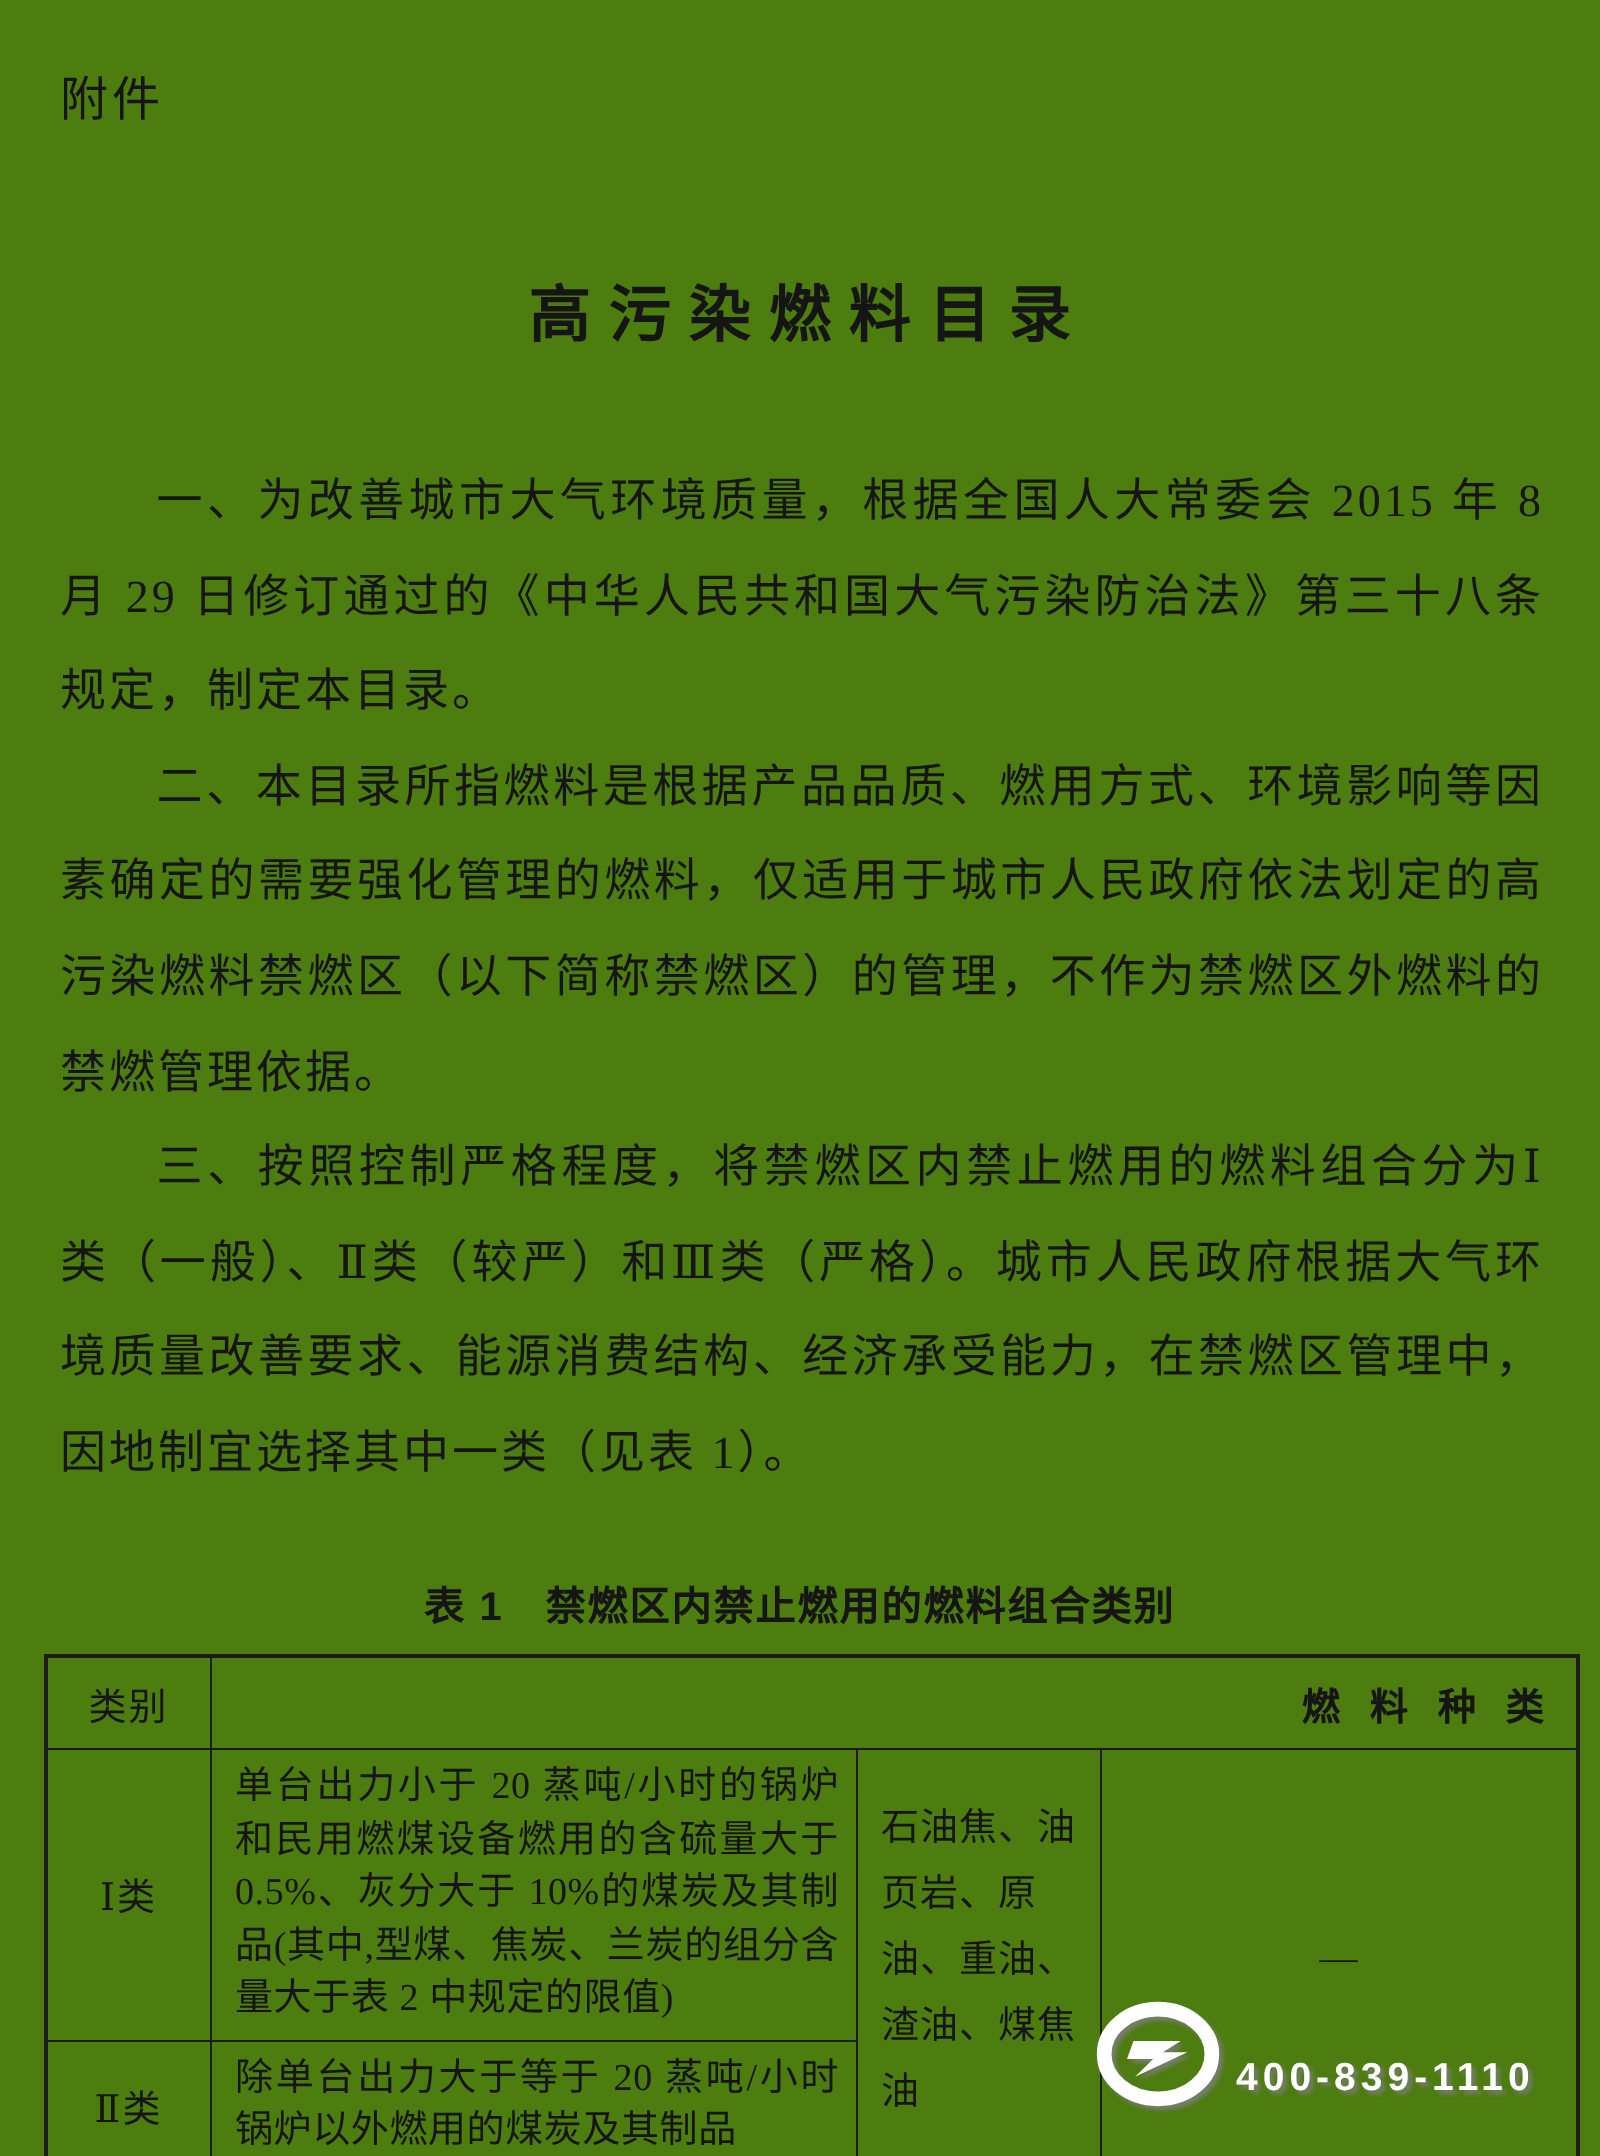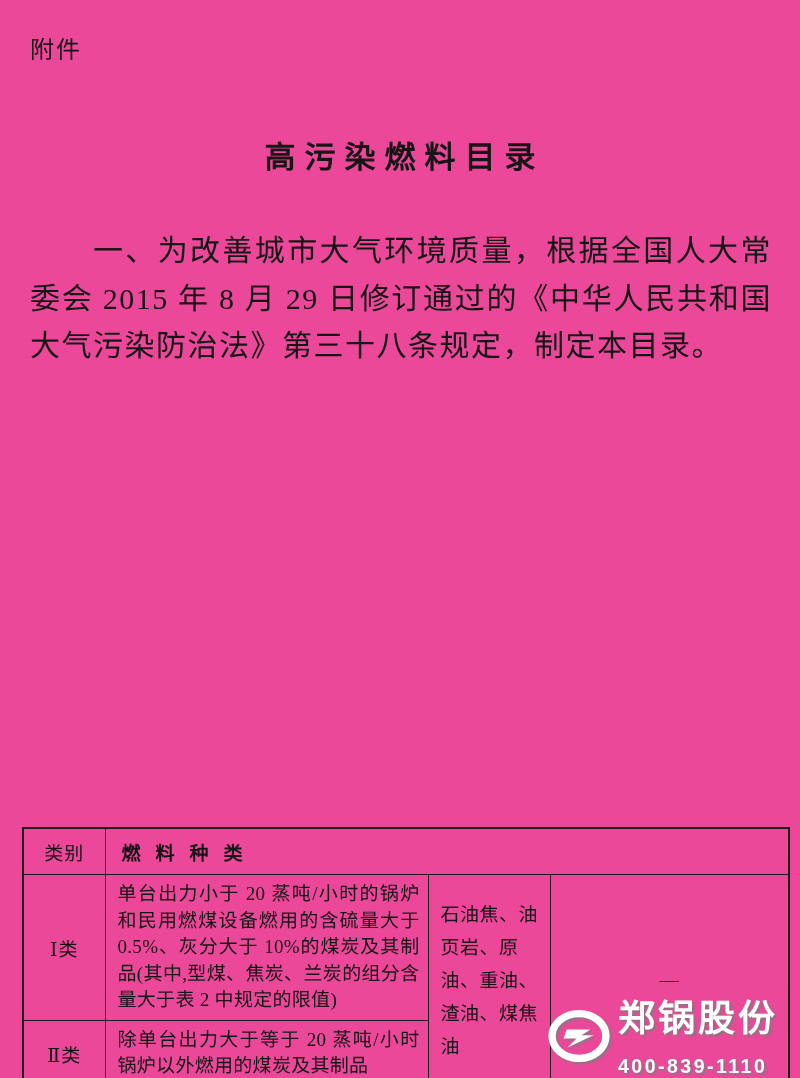--- a/index.html
+++ b/index.html
@@ -1,20 +1,20 @@
 <!DOCTYPE html>
 <html lang="zh-CN"><head>
 <meta charset="utf-8">
 <style>
   html, body { margin: 0; padding: 0; background: #ffffff; }
   .page {
     position: relative;
     width: 800px;
     height: 1078px;
-    background: #ec4899;
+    background: #4d7c0f;
     overflow: hidden;
     font-family: "Liberation Serif", "DejaVu Serif", serif;
     color: #151515;
   }
   .attachment {
     position: absolute;
     left: 30px;
     top: 30px;
     font-family: "Liberation Sans", "DejaVu Sans", sans-serif;
     font-size: 24px;
@@ -33,21 +33,21 @@
     text-indent: 9px; 
   }
   .body-text {
     position: absolute;
     left: 30px;
     right: 28px;
     top: 227px;
   }
   .body-text p {
     margin: 0;
-    font-size: 30px;
+    font-size: 23px;
     line-height: 47.6px;
     letter-spacing: 1.5px;
     text-align: justify;
     text-indent: 2.1em;
   }
   .table-caption {
     position: absolute;
     left: 0;
     right: 0;
     top: 787px;
@@ -78,21 +78,21 @@
     width: 82px;
   }
   td.cell-header-cat {
     text-align: center;
     font-weight: normal;
     font-size: 20px;
     height: 43px;
     letter-spacing: 1px;
   }
   td.cell-header-fuel {
-    text-align: left;
+    text-align: right;
     font-weight: bold;
     font-size: 20px;
     letter-spacing: 15px;
     text-indent: 15px;
     margin-top: 32px;
   }
   td.cell-coal {
     padding: 6px 8px 6px 12px;
     line-height: 26.5px;
     letter-spacing: 0.3px;
@@ -143,22 +143,25 @@
 <body>
 
 <div class="page">
 
   <div class="attachment">附件</div>
 
   <div class="doc-title">高污染燃料目录</div>
 
   <div class="body-text">
     <p>一、为改善城市大气环境质量，根据全国人大常委会 2015 年 8 月 29 日修订通过的《中华人民共和国大气污染防治法》第三十八条规定，制定本目录。</p>
+    <p>二、本目录所指燃料是根据产品品质、燃用方式、环境影响等因素确定的需要强化管理的燃料，仅适用于城市人民政府依法划定的高污染燃料禁燃区（以下简称禁燃区）的管理，不作为禁燃区外燃料的禁燃管理依据。</p>
+    <p>三、按照控制严格程度，将禁燃区内禁止燃用的燃料组合分为Ⅰ类（一般）、Ⅱ类（较严）和Ⅲ类（严格）。城市人民政府根据大气环境质量改善要求、能源消费结构、经济承受能力，在禁燃区管理中，因地制宜选择其中一类（见表 1）。</p>
   </div>
 
+  <div class="table-caption">表 1　禁燃区内禁止燃用的燃料组合类别</div>
 
   <table class="fuel-table">
     <colgroup>
       <col style="width:82px">
       <col style="width:323px">
       <col style="width:122px">
       <col style="width:239px">
     </colgroup>
     <tbody>
       <tr>
@@ -179,18 +182,17 @@
   </table>
 
   <div class="watermark">
     <span class="wm-logo">
       <svg width="62" height="54" viewBox="0 0 76 66" aria-hidden="true">
         <ellipse cx="38" cy="33" rx="33" ry="27.5" fill="none" stroke="#ffffff" stroke-width="9"></ellipse>
         <path d="M 23 25 L 52 25 L 41 32 L 56 32 L 24 47 L 35 36 L 19 36 Z" fill="#ffffff"></path>
       </svg>
     </span>
     <span class="wm-text">
-      <div class="wm-company">郑锅股份</div>
       <div class="wm-phone">400-839-1110</div>
     </span>
   </div>
 
 </div>
 
 </body></html>

